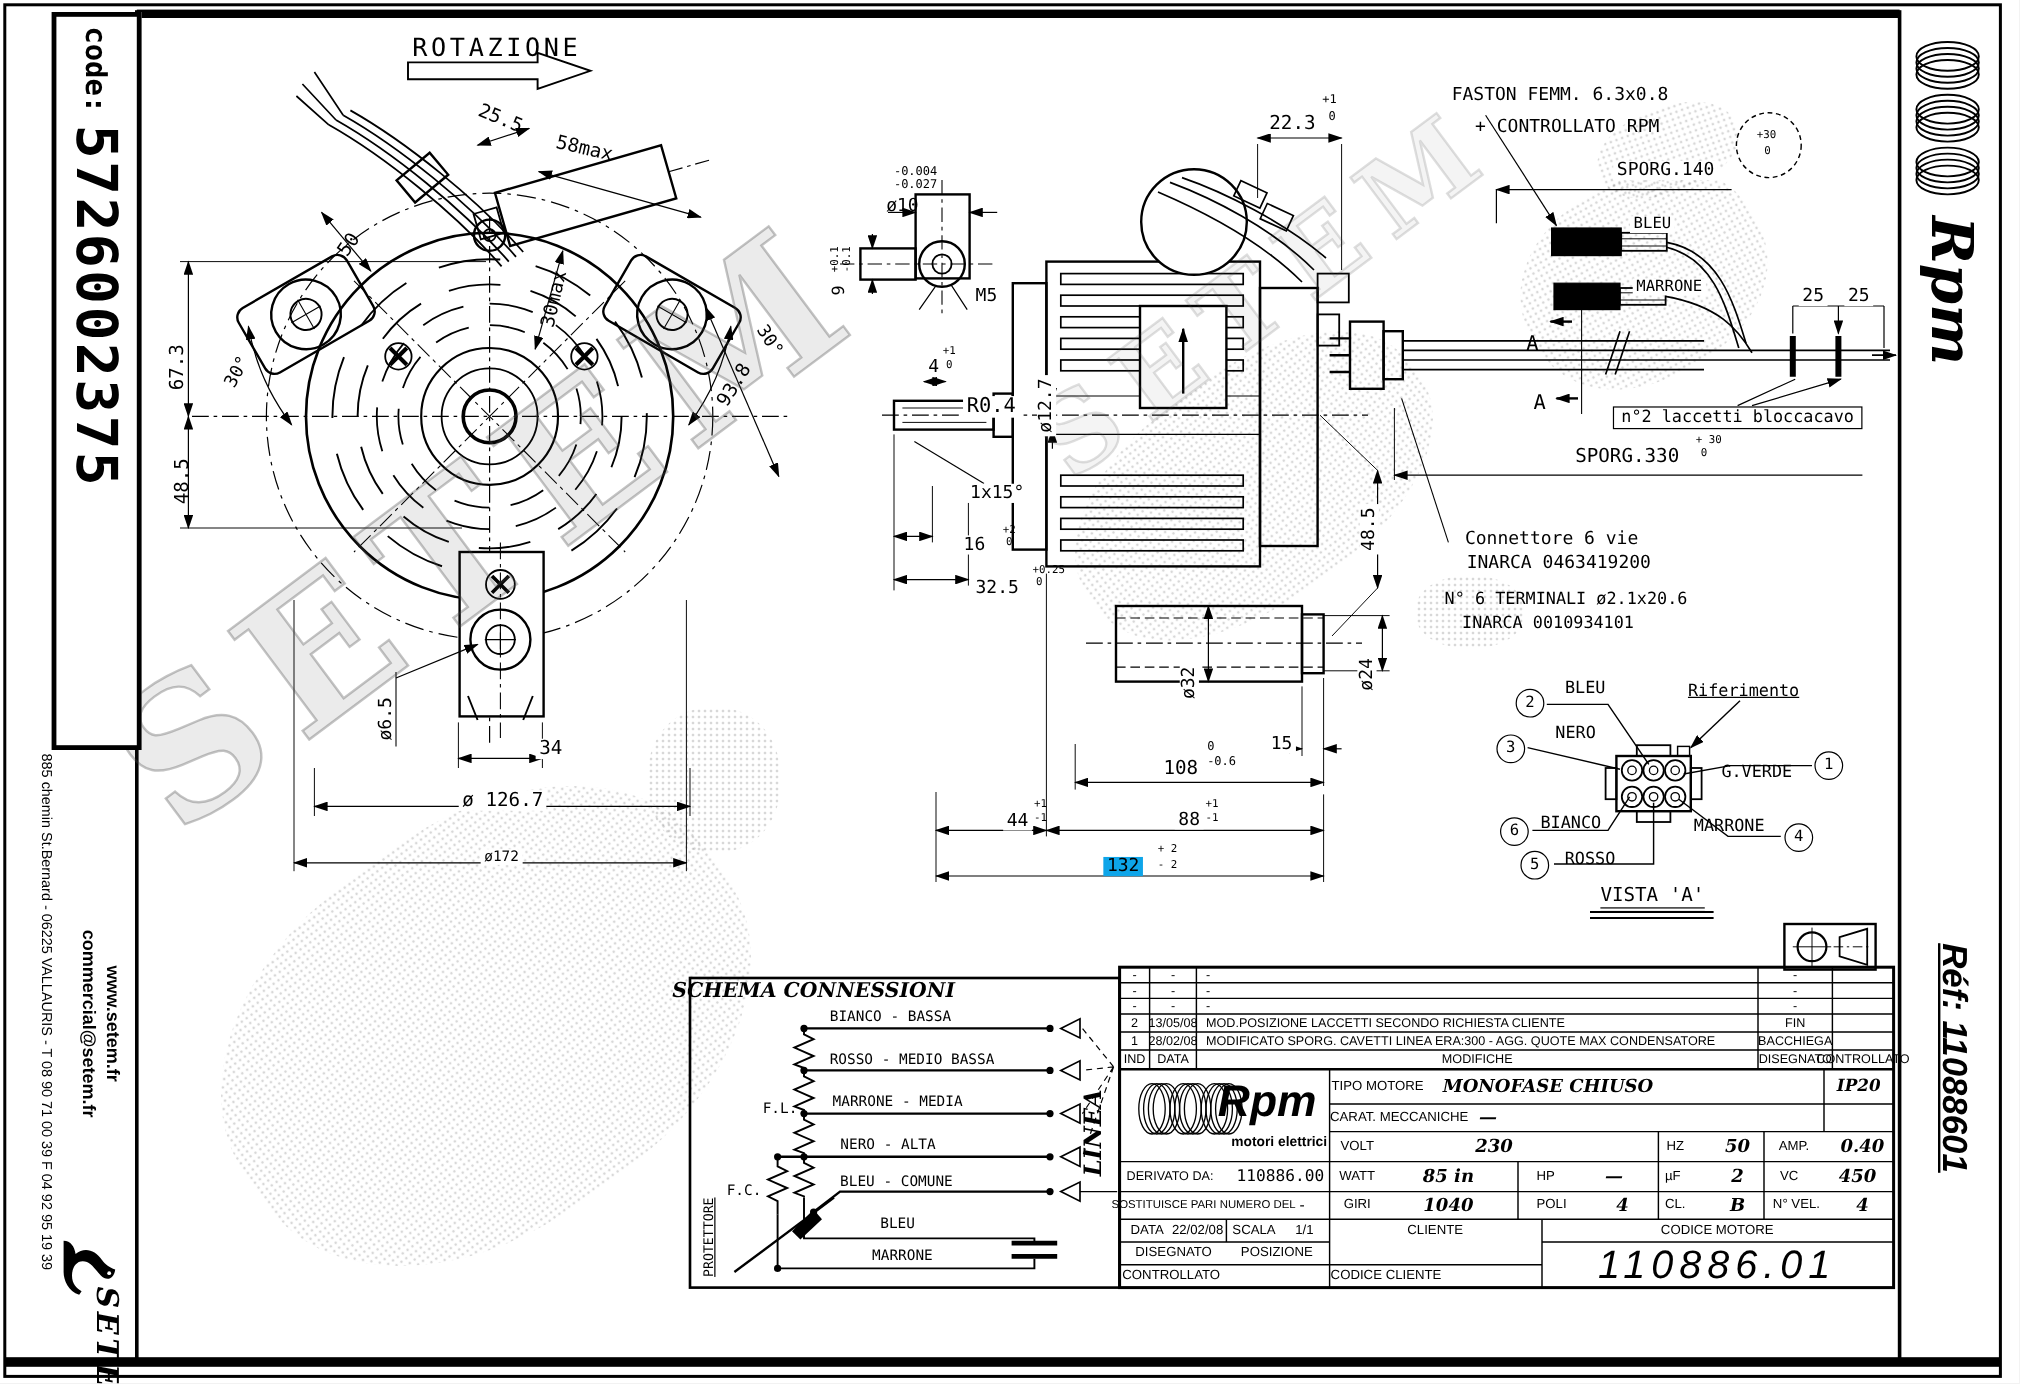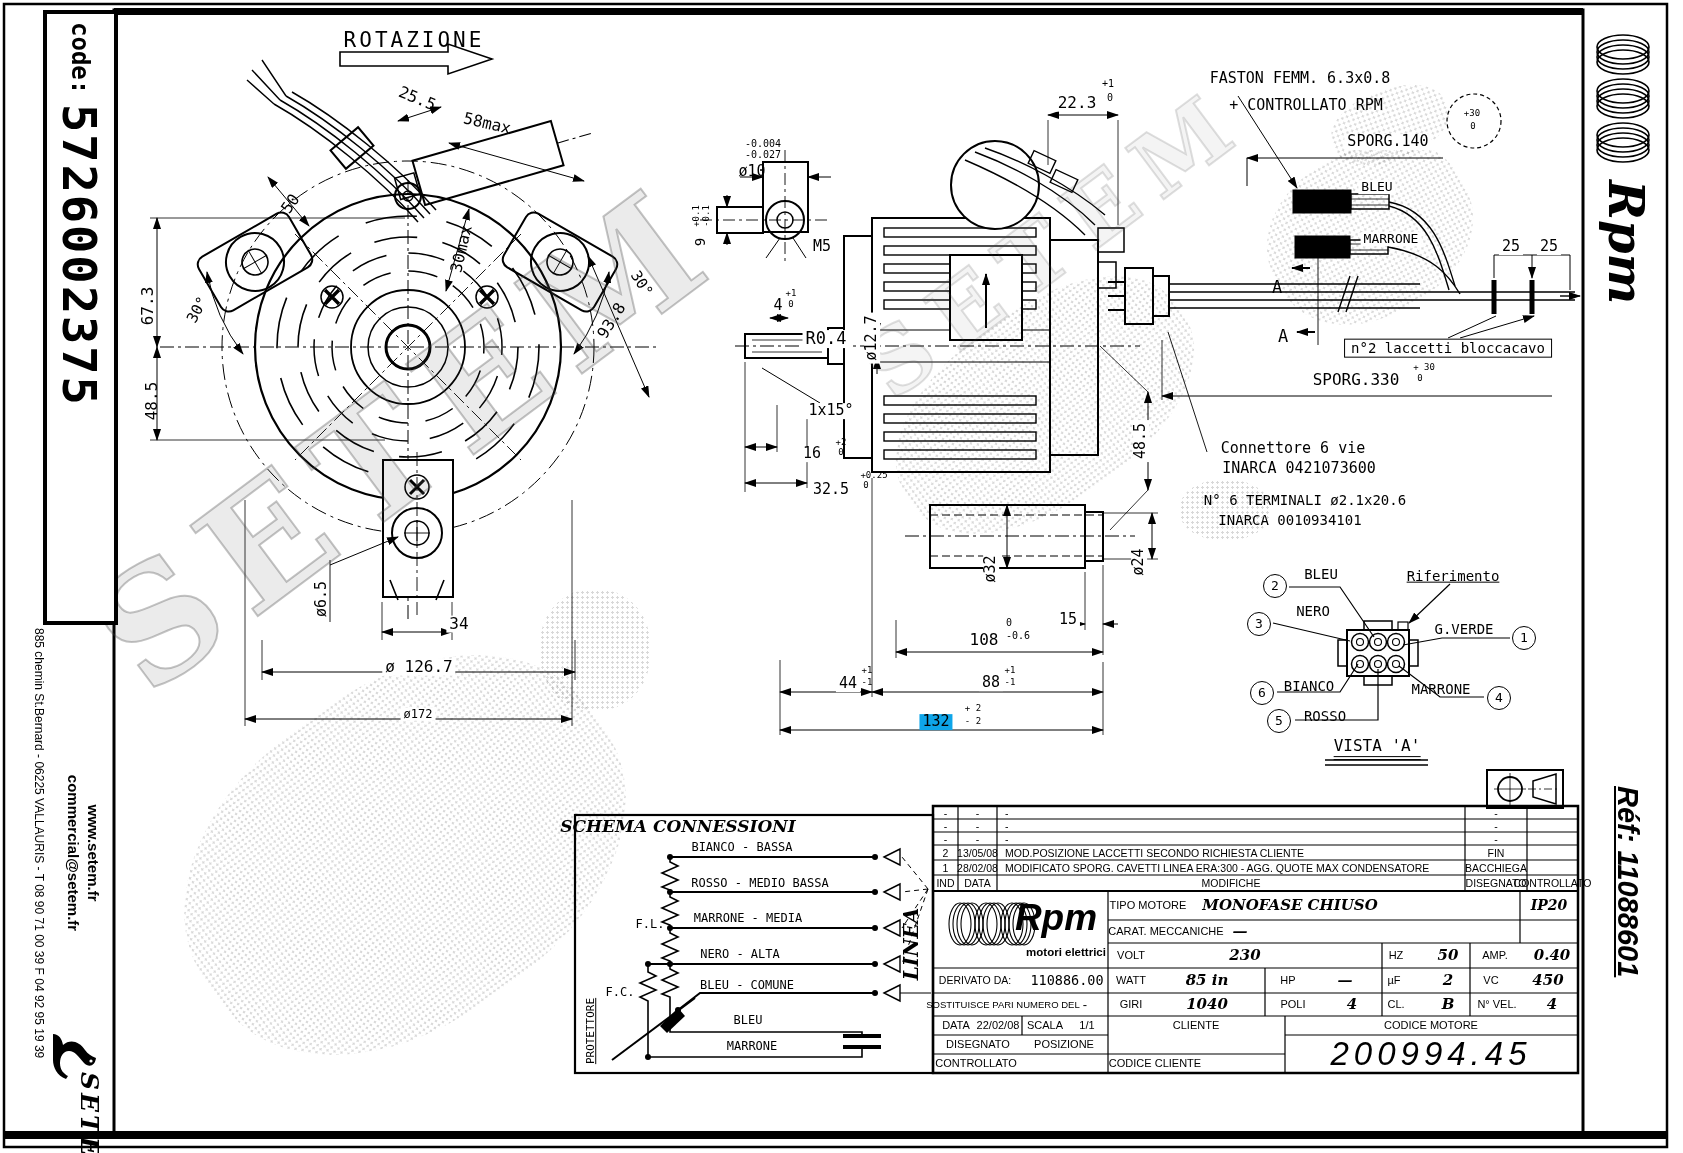--- a/index.html
+++ b/index.html
@@ -494,29 +494,29 @@
       <div class="lbl" style="left: 1391px; top: 239px; font-size: 13px; transform: translate(-50%, -50%); background: rgb(255, 255, 255); padding: 0px 3px;">MARRONE</div>
       <div class="lbl" style="left: 1511px; top: 247px; font-size: 15px; transform: translate(-50%, -50%); background: rgb(255, 255, 255); padding: 0px 3px;">25</div>
       <div class="lbl" style="left: 1549px; top: 247px; font-size: 15px; transform: translate(-50%, -50%); background: rgb(255, 255, 255); padding: 0px 3px;">25</div>
       <div class="lbl" style="left: 1277px; top: 288px; font-size: 17px; transform: translate(-50%, -50%);">A</div>
       <div class="lbl" style="left: 1283px; top: 337px; font-size: 17px; transform: translate(-50%, -50%);">A</div>
       <div class="lbl" style="left: 1448px; top: 348px; font-size: 14px; transform: translate(-50%, -50%); border: 1.5px solid rgb(0, 0, 0); padding: 1px 6px; background: rgb(255, 255, 255);">n°2 laccetti bloccacavo</div>
       <div class="lbl" style="left: 1356px; top: 380px; font-size: 16px; transform: translate(-50%, -50%); background: rgb(255, 255, 255); padding: 0px 3px;">SPORG.330</div>
       <div class="lbl" style="left: 1424px; top: 368px; font-size: 9px; transform: translate(-50%, -50%);">+ 30</div>
       <div class="lbl" style="left: 1420px; top: 379px; font-size: 9px; transform: translate(-50%, -50%);">0</div>
       <div class="lbl" style="left: 1293px; top: 449px; font-size: 15px; transform: translate(-50%, -50%);">Connettore 6 vie</div>
-      <div class="lbl" style="left: 1299px; top: 469px; font-size: 15px; transform: translate(-50%, -50%);">INARCA 0421073600</div>
+      <div class="lbl" style="left: 1299px; top: 469px; font-size: 15px; transform: translate(-50%, -50%);">INARCA 0463419200</div>
       <div class="lbl" style="left: 1305px; top: 500px; font-size: 14px; transform: translate(-50%, -50%);">N° 6 TERMINALI ø2.1x20.6</div>
       <div class="lbl" style="left: 1290px; top: 520px; font-size: 14px; transform: translate(-50%, -50%);">INARCA 0010934101</div>
       <div class="lbl" style="left: 1275px; top: 586px; font-size: 13px; transform: translate(-50%, -50%); width: 22px; height: 22px; border: 1.5px solid rgb(0, 0, 0); border-radius: 50%; background: rgb(255, 255, 255); display: flex; align-items: center; justify-content: center;">2</div>
       <div class="lbl" style="left: 1321px; top: 574px; font-size: 14px; transform: translate(-50%, -50%);">BLEU</div>
       <div class="lbl" style="left: 1259px; top: 624px; font-size: 13px; transform: translate(-50%, -50%); width: 22px; height: 22px; border: 1.5px solid rgb(0, 0, 0); border-radius: 50%; background: rgb(255, 255, 255); display: flex; align-items: center; justify-content: center;">3</div>
       <div class="lbl" style="left: 1313px; top: 611px; font-size: 14px; transform: translate(-50%, -50%);">NERO</div>
       <div class="lbl" style="left: 1453px; top: 576px; font-size: 14px; transform: translate(-50%, -50%); text-decoration: underline;">Riferimento</div>
-      <div class="lbl" style="left: 1464px; top: 629px; font-size: 14px; transform: translate(-50%, -50%);">G.VERDE</div>
+      <div class="lbl" style="left: 1464px; top: 644px; font-size: 14px; transform: translate(-50%, -50%);">G.VERDE</div>
       <div class="lbl" style="left: 1524px; top: 638px; font-size: 13px; transform: translate(-50%, -50%); width: 22px; height: 22px; border: 1.5px solid rgb(0, 0, 0); border-radius: 50%; background: rgb(255, 255, 255); display: flex; align-items: center; justify-content: center;">1</div>
       <div class="lbl" style="left: 1262px; top: 693px; font-size: 13px; transform: translate(-50%, -50%); width: 22px; height: 22px; border: 1.5px solid rgb(0, 0, 0); border-radius: 50%; background: rgb(255, 255, 255); display: flex; align-items: center; justify-content: center;">6</div>
       <div class="lbl" style="left: 1309px; top: 686px; font-size: 14px; transform: translate(-50%, -50%);">BIANCO</div>
       <div class="lbl" style="left: 1441px; top: 689px; font-size: 14px; transform: translate(-50%, -50%);">MARRONE</div>
       <div class="lbl" style="left: 1499px; top: 698px; font-size: 13px; transform: translate(-50%, -50%); width: 22px; height: 22px; border: 1.5px solid rgb(0, 0, 0); border-radius: 50%; background: rgb(255, 255, 255); display: flex; align-items: center; justify-content: center;">4</div>
       <div class="lbl" style="left: 1279px; top: 721px; font-size: 13px; transform: translate(-50%, -50%); width: 22px; height: 22px; border: 1.5px solid rgb(0, 0, 0); border-radius: 50%; background: rgb(255, 255, 255); display: flex; align-items: center; justify-content: center;">5</div>
       <div class="lbl" style="left: 1325px; top: 716px; font-size: 14px; transform: translate(-50%, -50%);">ROSSO</div>
       <div class="lbl" style="left: 1377px; top: 749px; font-size: 16px; transform: translate(-50%, -50%); border-bottom: 4px double rgb(0, 0, 0); padding-bottom: 1px;">VISTA 'A'</div>
       <div class="lbl serif" style="left: 678px; top: 827px; font-size: 17px; transform: translate(-50%, -50%); font-weight: bold; font-style: italic;">SCHEMA CONNESSIONI</div>
       <div class="lbl" style="left: 742px; top: 847px; font-size: 12px; transform: translate(-50%, -50%);">BIANCO - BASSA</div>
@@ -610,16 +610,16 @@
     <div class="tc" style="left:1045px;top:1025px;">SCALA</div>
     <div class="tc" style="left:1087px;top:1025px;">1/1</div>
     <div class="tc" style="left:1196px;top:1025px;">CLIENTE</div>
     <div class="tc" style="left:1431px;top:1025px;">CODICE MOTORE</div>
 
     <div class="tc" style="left:978px;top:1044px;">DISEGNATO</div>
     <div class="tc" style="left:1064px;top:1044px;">POSIZIONE</div>
     <div class="tc" style="left:976px;top:1063px;">CONTROLLATO</div>
     <div class="tc" style="left:1155px;top:1063px;">CODICE CLIENTE</div>
 
-    <div class="tc serif" style="left:1431px;top:1054px;font-size:33px;font-style:italic;letter-spacing:5px;">200994.45</div>
+    <div class="tc serif" style="left:1431px;top:1054px;font-size:33px;font-style:italic;letter-spacing:5px;">110886.01</div>
   </div>
 
 </div>
 
 </body></html>

